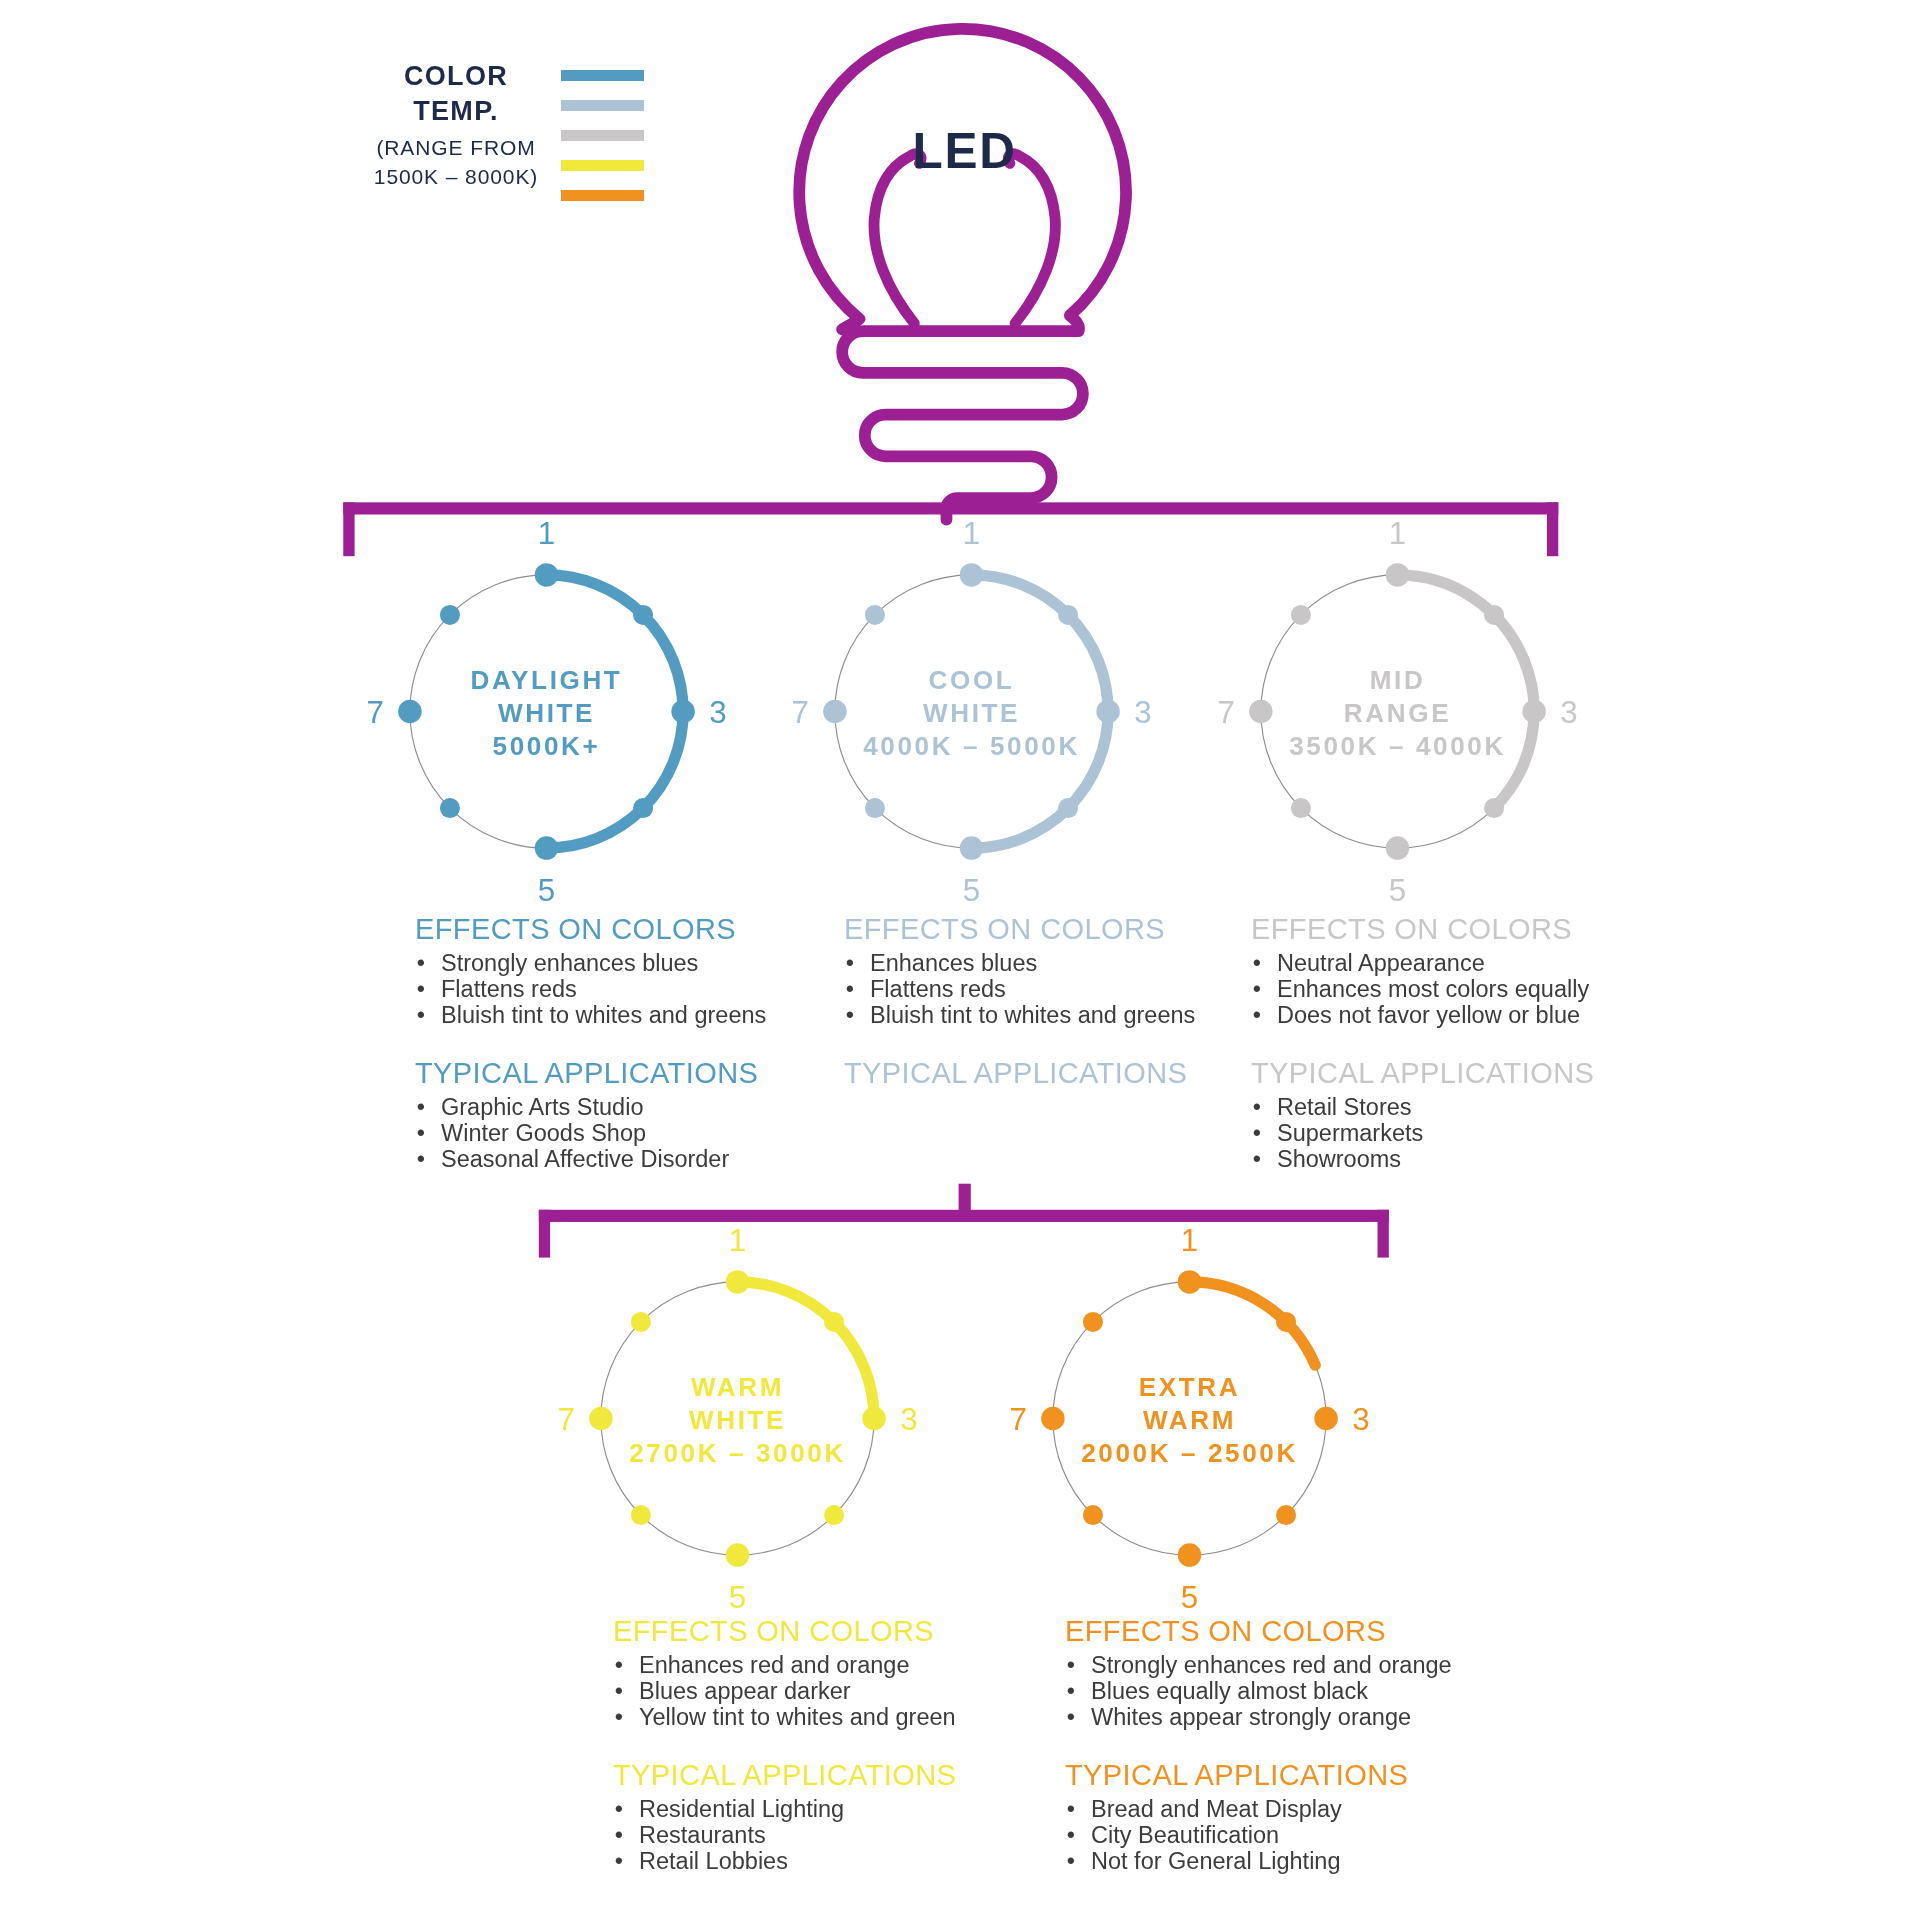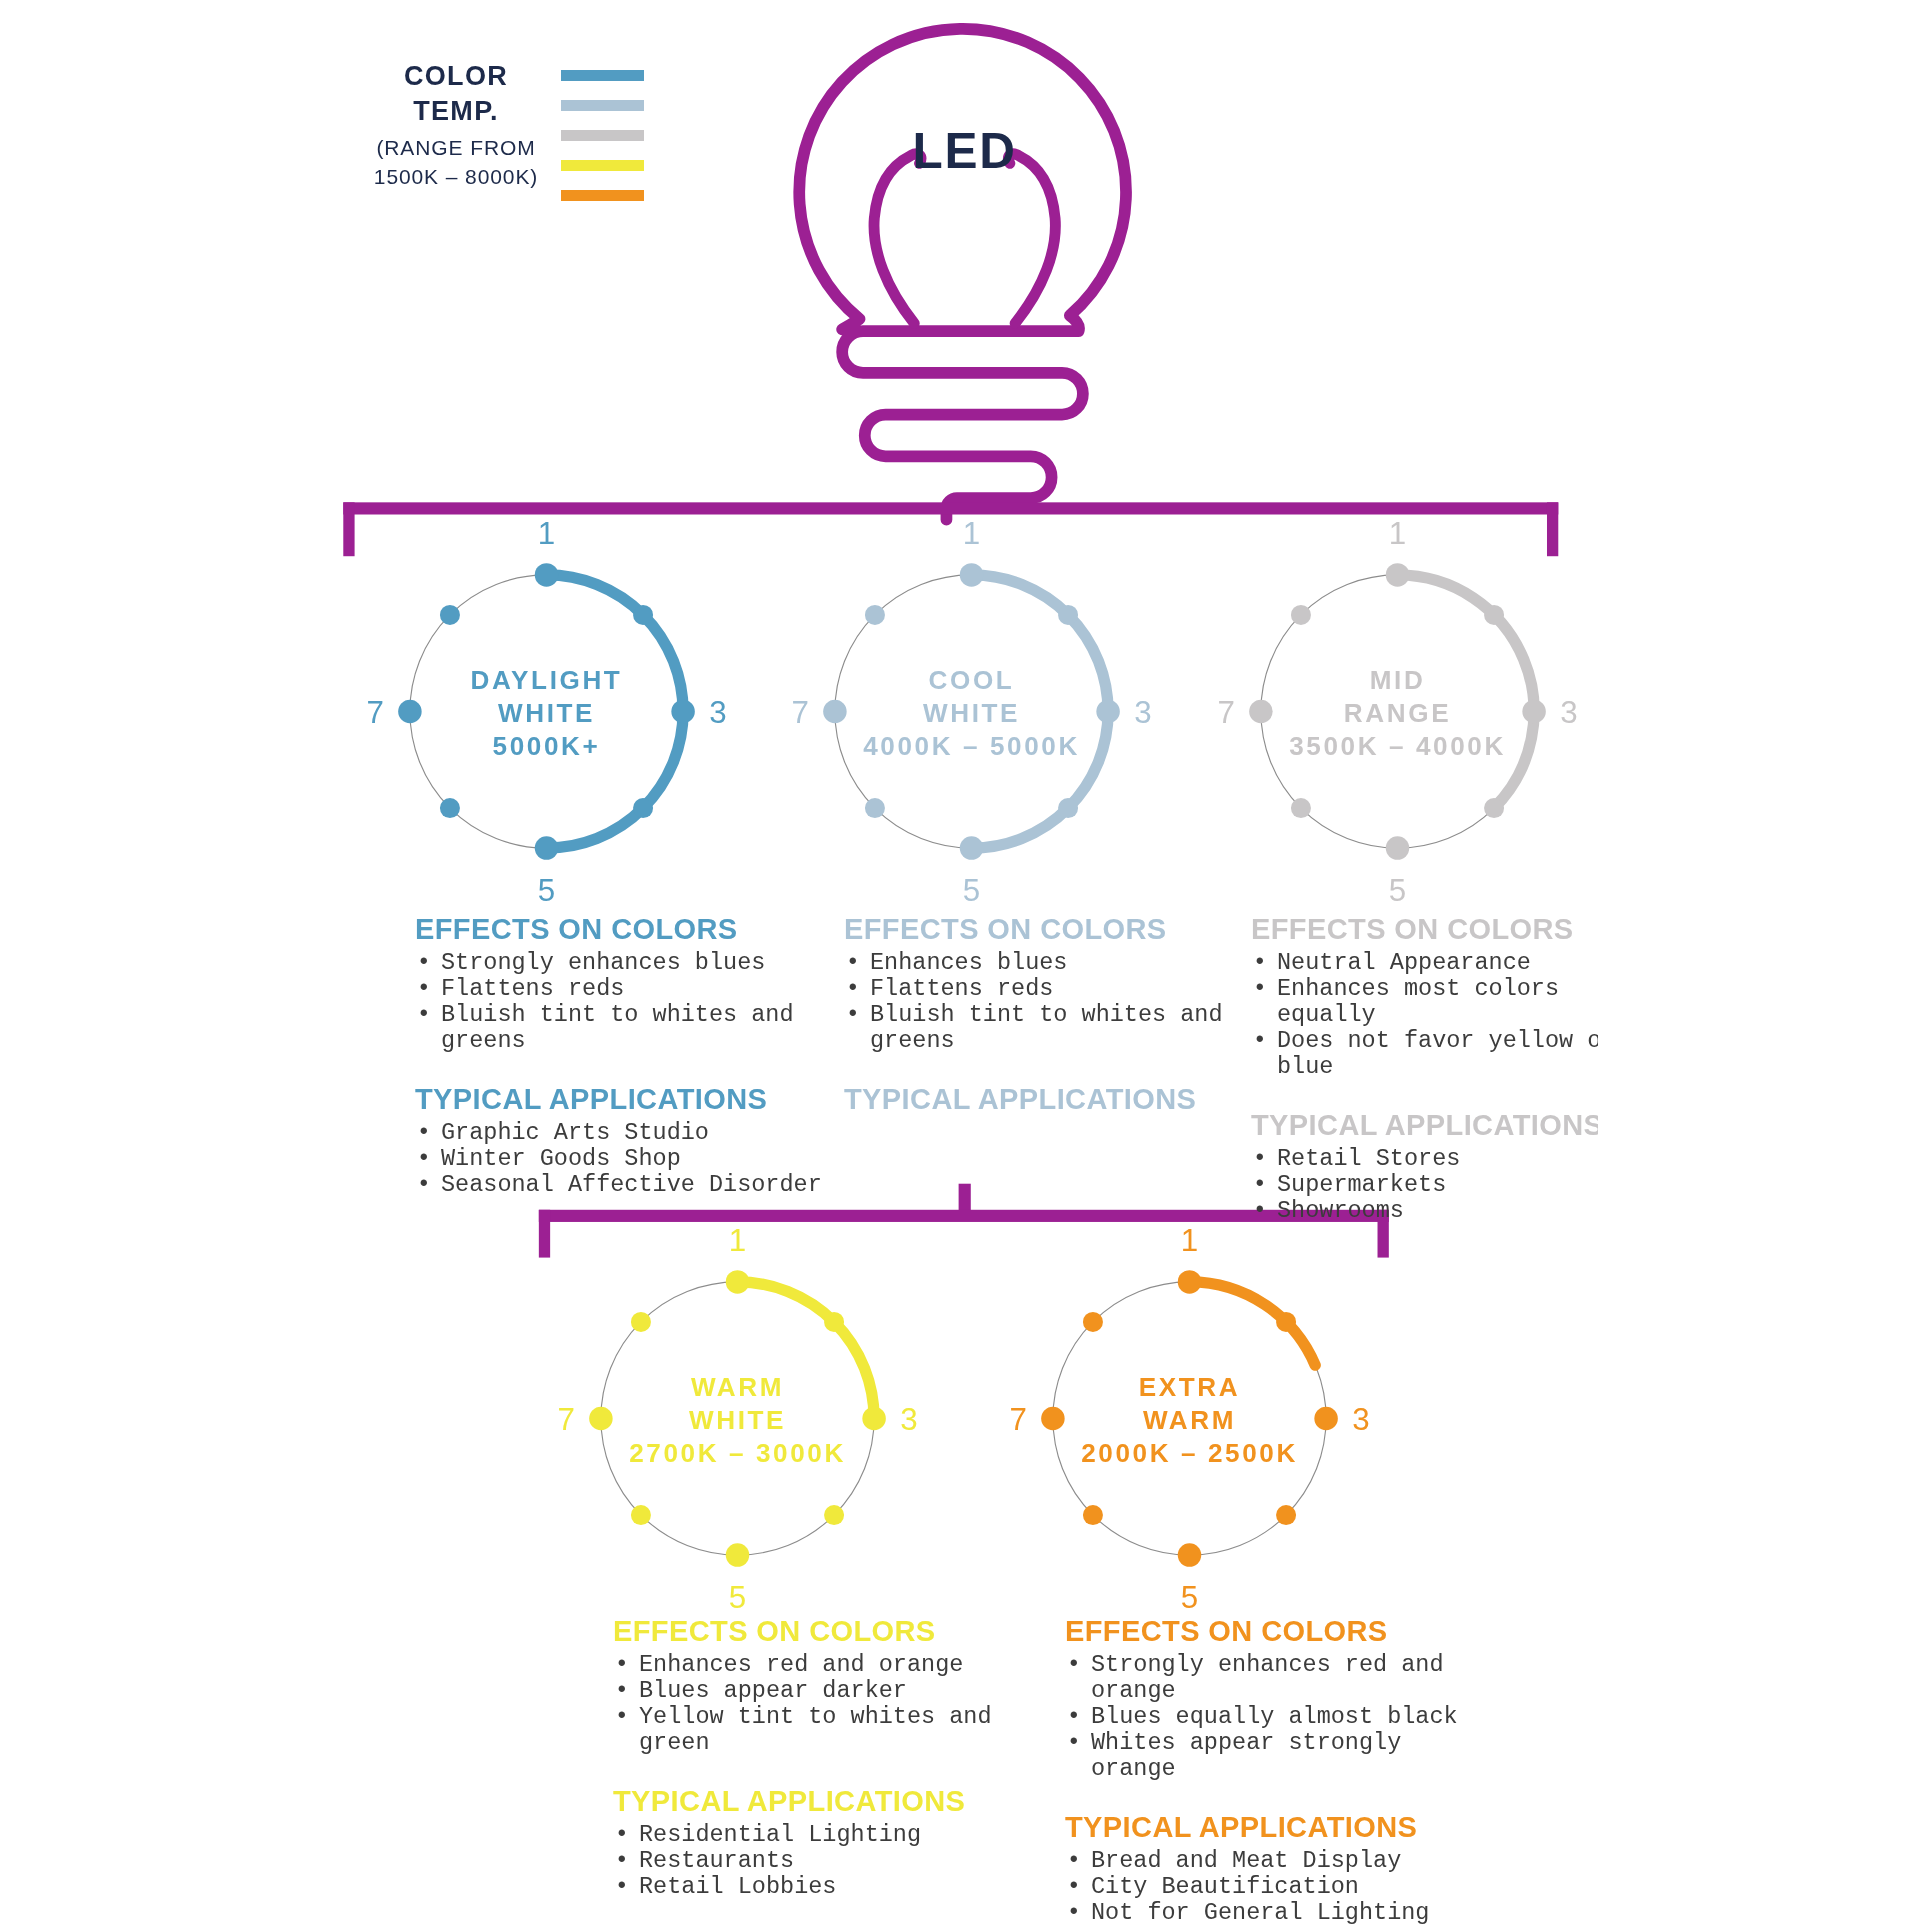--- a/index.html
+++ b/index.html
@@ -13,24 +13,24 @@
   .legend-range{margin-top:3.5px;font-size:21px;font-weight:normal;letter-spacing:0.9px;color:#1D2A4A;line-height:29px;text-align:center;}
   .legend-bars{position:absolute;left:561px;top:70px;width:83px;}
   .legend-bar{width:83px;height:11.3px;margin-bottom:18.7px;}
   
   #overlay{position:absolute;left:0;top:0;}
   
   .gauge{position:absolute;}
   .gauge text{font-family:"Liberation Sans","DejaVu Sans",sans-serif;}
   
   .col{position:absolute;width:417px;}
-  .col h3{margin:0;font-size:29px;font-weight:bold;letter-spacing:0.4px;line-height:31px;}
+  .col h3{margin:0;font-size:29px;font-weight:normal;letter-spacing:0.4px;line-height:31px;}
   .col h3.second{margin-top:30px;}
   .col ul{list-style:none;margin:5.2px 0 0 0;padding:0;}
-  .col li{position:relative;padding-left:26px;font-size:23.5px;line-height:26px;color:#3C3C3C;font-family:Liberation Mono, monospace;}
+  .col li{position:relative;padding-left:26px;font-size:23.5px;line-height:26px;color:#3C3C3C;}
   .col li::before{content:"•";position:absolute;left:1.7px;color:#3C3C3C;}
 </style>
 </head>
 <body>
 
 <div id="canvas">
 
   <div class="legend">
     <div class="legend-title">COLOR TEMP.</div>
     <div class="legend-range">

